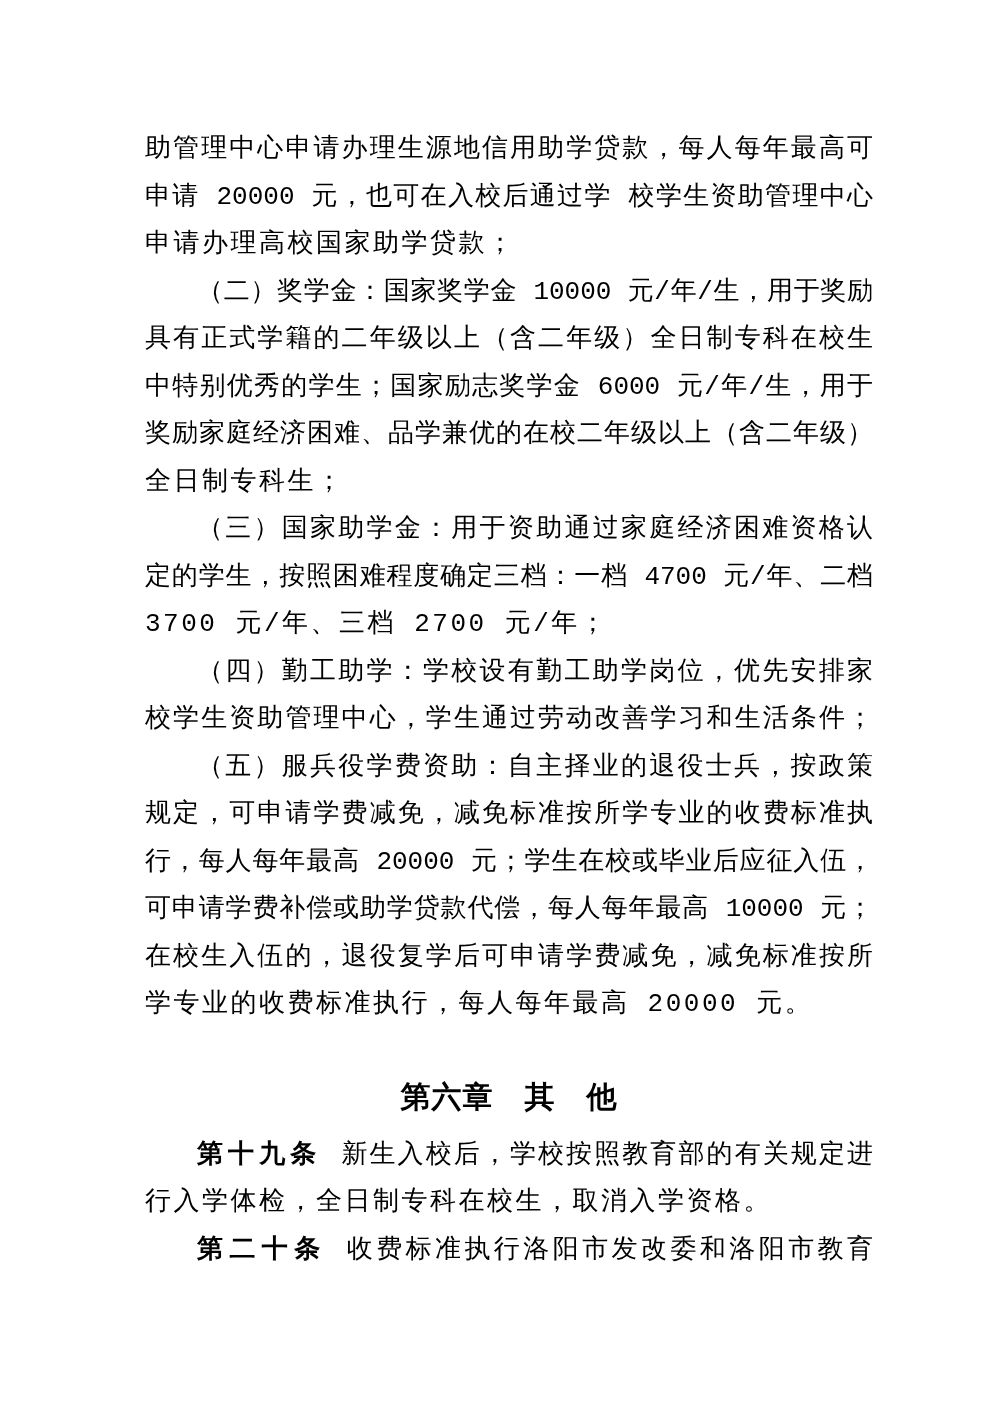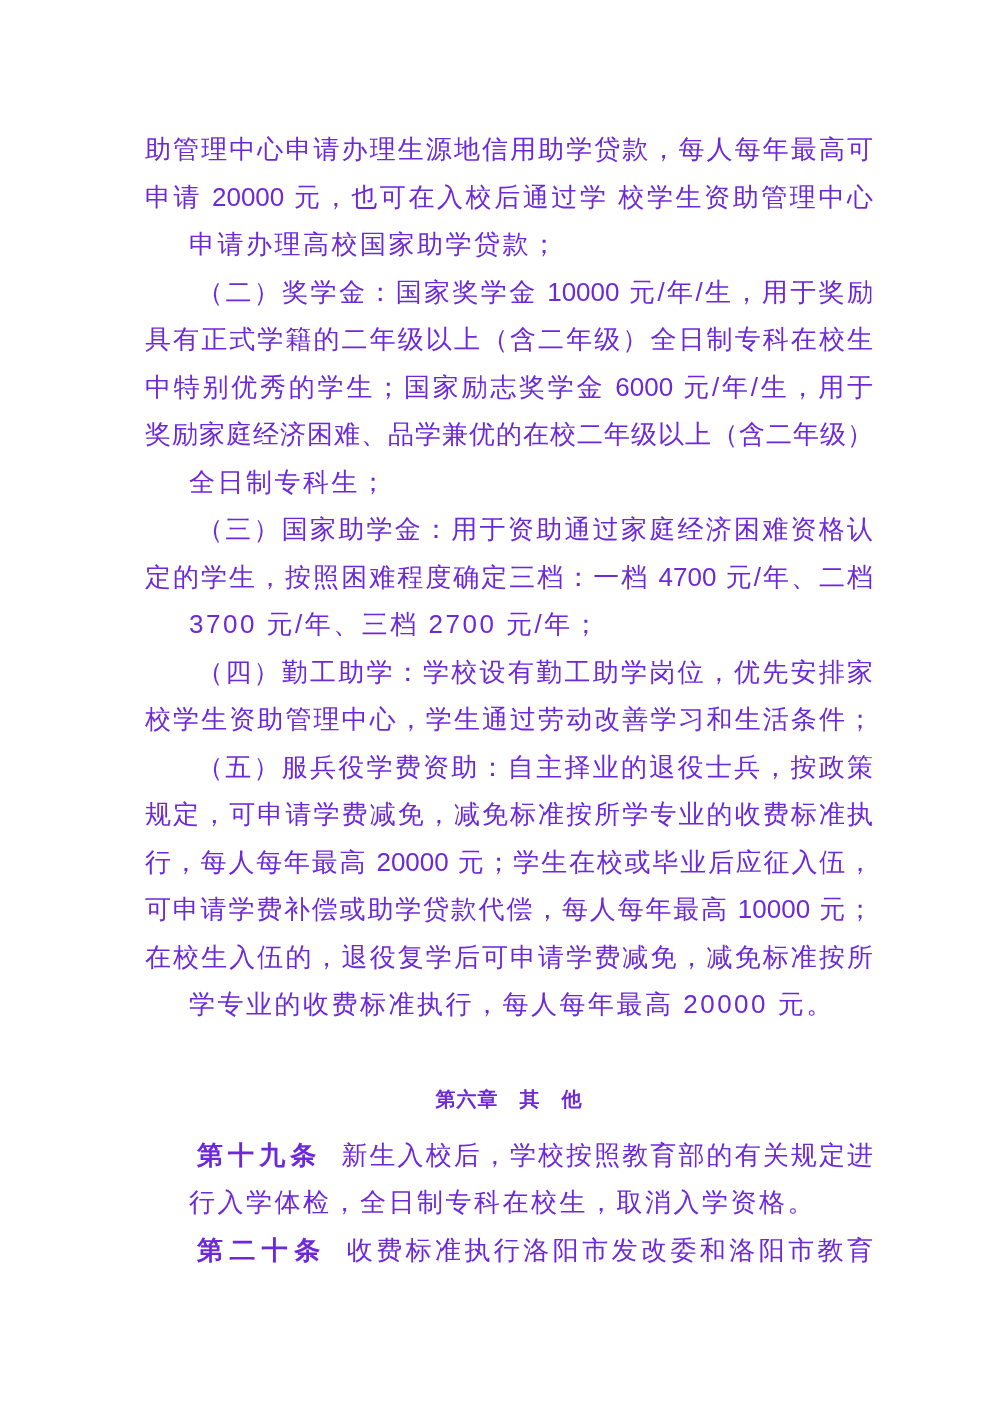--- a/index.html
+++ b/index.html
@@ -6,57 +6,56 @@
     margin: 0;
     padding: 0;
     background: #ffffff;
   }
   .page {
     position: relative;
     width: 1008px;
     height: 1427px;
     background: #ffffff;
     overflow: hidden;
-    font-family: Liberation Sans, sans-serif;
-    color: #6d28d9;
+    font-family: Liberation Mono, monospace;
+    color: #000000;
   }
   .content {
     position: absolute;
     left: 145px;
     top: 126px;
     width: 728px;
     font-size: 26px;
   }
   .line {
     line-height: 47.5px;
     height: 47.5px;
     text-align: justify;
     text-align-last: justify;
     white-space: nowrap;
     overflow: visible;
   }
   .line.end {
     text-align: left;
     text-align-last: left;
     letter-spacing: 2.5px;
-    margin-left: 44px;
   }
   .line.indent {
     text-indent: 2em;
   }
   .spacer {
     height: 47.5px;
   }
   .chapter {
     margin: 0;
     height: 47.5px;
     line-height: 47.5px;
     text-align: center;
     text-align-last: center;
-    font-size: 20px;
+    font-size: 30px;
     font-weight: bold;
     letter-spacing: 1px;
   }
   .articles {
     margin-top: 8px;
   }
   .article-label {
     font-weight: bold;
     letter-spacing: 3px;
     margin-right: 20px;

